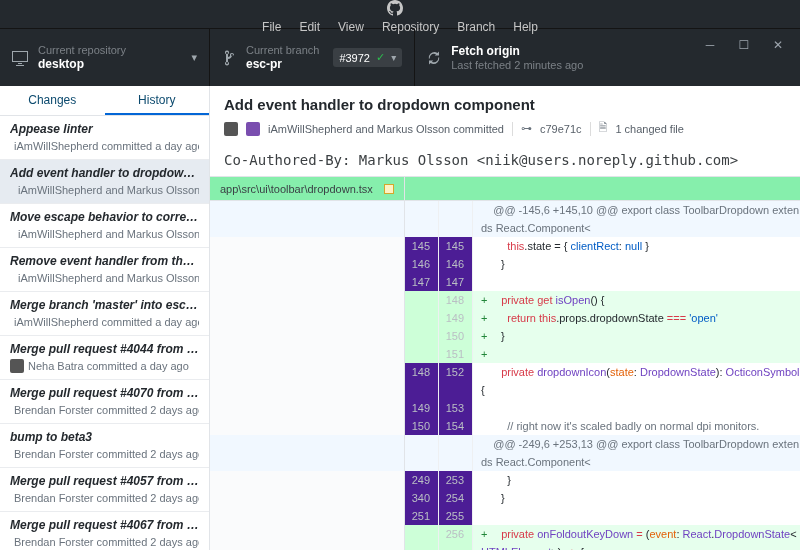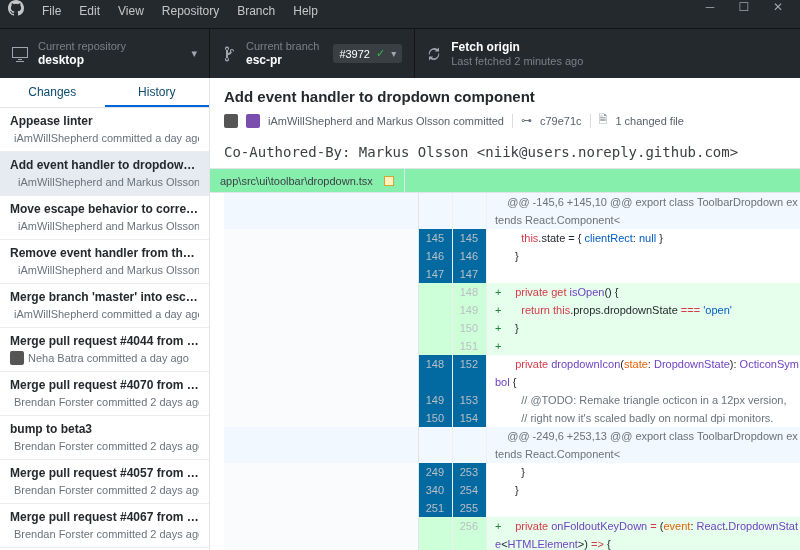--- a/index.html
+++ b/index.html
@@ -1,57 +1,57 @@
 <!DOCTYPE html>
 <html><head>
 <meta charset="utf-8">
 <style>
   * { margin: 0; padding: 0; box-sizing: border-box; font-family: -apple-system, BlinkMacSystemFont, "Segoe UI", Helvetica, Arial, sans-serif; }
   body { width: 800px; height: 550px; overflow: hidden; background: #fff; font-size: 12px; color: #24292e; }
-  .titlebar { height: 28px; background: #24292e; display: flex; color: #c6c6c6; padding: 0 8px; }
+  .titlebar { height: 28px; background: #24292e; display: flex; align-items: center; color: #c6c6c6; padding: 0 8px; flex-direction: column; }
   .titlebar .logo { width: 16px; height: 16px; margin-right: 10px; }
   .titlebar .menus { display: flex; gap: 2px; }
   .titlebar .menu-item { padding: 4px 8px; font-size: 12px; cursor: default; }
   .titlebar .win-controls { margin-left: auto; display: flex; gap: 18px; padding-right: 6px; color:#9da5ad; }
   .titlebar .win-controls span { width: 16px; text-align: center; font-size: 12px; }
-  .toolbar { height: 50px; background: #24292e; border-top: 1px solid #141414; display: flex; color: #c6c6c6; }
+  .toolbar { height: 58px; background: #24292e; border-top: 1px solid #141414; display: flex; color: #c6c6c6; }
   .toolbar-section { display: flex; align-items: center; padding: 0 12px; border-right: 1px solid #141414; font-size: 11px; }
   .toolbar-section .tiny { color: #7b8086; font-size: 11px; line-height: 13px; }
   .toolbar-section .val { color: #fff; font-weight: 600; font-size: 12px; line-height: 15px; }
   .toolbar-section .icon { margin-right: 10px; color:#9fa7ad; }
   .toolbar-section.repo { width: 210px; position:relative; }
   .toolbar-section.repo .chevron { position:absolute; right:12px; color:#9fa7ad; }
   .pr-pill { background: #3a3f44; border-radius: 3px; padding: 3px 6px; margin-left: 14px; display: inline-flex; align-items: center; font-size: 11px; color:#fff; }
   .pr-pill .check { color: #2cbe4e; margin-left: 6px; font-size:11px; }
   .pr-pill .chev { margin-left:6px; color:#9fa7ad; font-size:10px; }
   .body { display: flex; height: calc(550px - 78px); }
   .sidebar { width: 210px; border-right: 1px solid #e1e4e8; display: flex; flex-direction: column; }
   .side-tabs { display: flex; height: 30px; border-bottom: 1px solid #e1e4e8; }
   .side-tab { flex: 1; text-align: center; font-size: 12px; line-height: 29px; color: #0c4a6e; cursor:default; }
   .side-tab.active { border-bottom: 2px solid #0366d6; font-weight: 400; }
   .commits { overflow-y: auto; flex: 1; }
   .commit { padding: 6px 10px; border-bottom: 1px solid #eaecef; }
   .commit.selected { background: #e6ebf1; }
-  .commit-title { font-size: 12px; font-weight: 600; white-space: nowrap; overflow: hidden; text-overflow: ellipsis; margin-bottom: 3px; }
+  .commit-title { font-size: 12px; font-weight: 600; white-space: nowrap; overflow: hidden; text-overflow: ellipsis; margin-bottom: 3px; font-style: italic; }
   .commit-sub { font-size: 11px; color: #6a737d; white-space: nowrap; overflow: hidden; text-overflow: ellipsis; display:flex; align-items:center; gap:4px; }
   .avatar, .avatar2 { width: 14px; height: 14px; background: #555; display: inline-block; border-radius:2px; }
   .avatar2 { background:#7a4eaf; }
   .main { flex: 1; display: flex; flex-direction: column; overflow: hidden; }
   .commit-header { padding: 10px 14px 6px; }
   .commit-header h2 { font-size: 15px; font-weight: 600; margin-bottom: 6px; }
   .commit-meta { display: flex; align-items: center; gap: 8px; font-size: 11px; color: #586069; }
   .commit-meta .sep { width:1px; height:14px; background:#dcdcdc; }
   .co-author { font-family: SFMono-Regular, Consolas, monospace; font-size: 14px; color: #3c4043; padding: 8px 14px; border-bottom:1px solid #e1e4e8; }
   .filebar { display: flex; align-items: center; background: #86efac; border-bottom: 1px solid #e1e4e8; height: 24px; }
   .filebar .fpath { padding: 0 10px; font-size: 11px; color:#3a3f44; flex: 0 0 195px; display:flex; align-items:center; justify-content:space-between; border-right:1px solid #e1e4e8; height:100%; }
   .mod-box { width:10px; height:10px; border:1px solid #d4a72c; background:#fff3c4; }
   .diff { flex: 1; overflow-y: auto; font-family: SFMono-Regular, Consolas, "Liberation Mono", monospace; font-size: 11px; line-height: 18px; }
-  .dl { display: flex; margin-left: 14px; }
+  .dl { display: flex; }
   .gut-spacer { flex:0 0 195px; border-right:1px solid #e1e4e8; background:#fafbfc; }
-  .gut { flex: 0 0 34px; text-align: right; padding-right: 8px; color: #babfc4; background: #0369a1; border-right:1px solid #eef0f2; }
+  .gut { flex: 0 0 34px; text-align: right; padding-right: 8px; color: #babfc4; background: #4c1d95; border-right:1px solid #eef0f2; }
   .code { flex: 1; padding-left: 8px; white-space: pre-wrap; word-break: break-all; color:#24292e; }
   .dl.hunk .gut, .dl.hunk .code, .dl.hunk .gut-spacer { background: #f1f8ff; color:#6a737d; }
   .dl.hunk .gut { color:#c5d7ea; }
   .dl.add .gut:nth-of-type(3), .dl.add .code { background: #e6ffed; }
   .dl.add .gut:nth-of-type(2) { background:#cdffd8; }
   .dl.add .gut:nth-of-type(3) { background:#cdffd8; }
   .dl.add .gut{ background:#cdffd8; }
   .dl.add .code { background:#e6ffed; }
   .sign { display:inline-block; width:14px; color:#22863a; }
   .k-red { color:#d73a49; }
@@ -285,21 +285,21 @@
         <div class="dl ctx">
           <div class="gut-spacer"></div>
           <div class="gut">148</div>
           <div class="gut">152</div>
           <div class="code"><span class="sign"> </span>  <span class="k-red">private</span> <span class="k-purple">dropdownIcon</span>(<span class="k-orange">state</span>: <span class="k-purple">DropdownState</span>): <span class="k-purple">OcticonSymbol</span> {</div>
         </div>
         <div class="dl ctx">
           <div class="gut-spacer"></div>
           <div class="gut">149</div>
           <div class="gut">153</div>
-          <div class="code"><span class="sign"> </span>    <span class="k-gray">// @TODO: Remake triangle octicon in a 12px version,</span></div>
+          <div class="code"><span class="sign"> </span>    </div>
         </div>
         <div class="dl ctx">
           <div class="gut-spacer"></div>
           <div class="gut">150</div>
           <div class="gut">154</div>
           <div class="code"><span class="sign"> </span>    <span class="k-gray">// right now it's scaled badly on normal dpi monitors.</span></div>
         </div>
         <div class="dl hunk">
           <div class="gut-spacer"></div>
           <div class="gut"></div>

